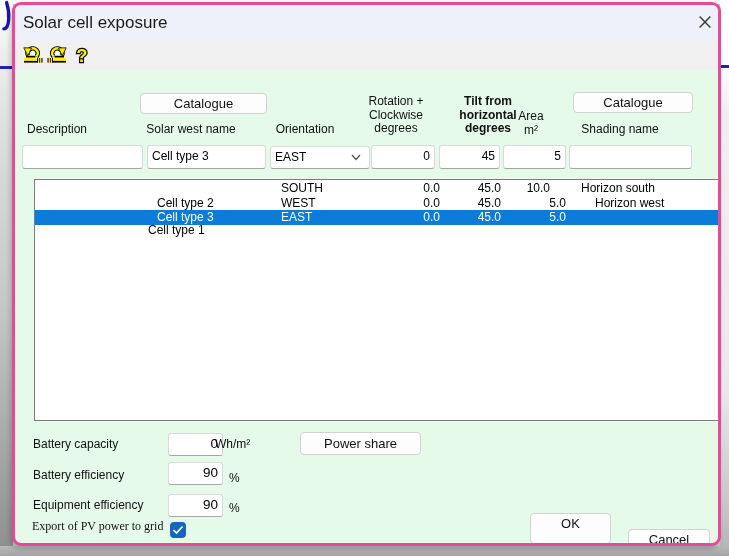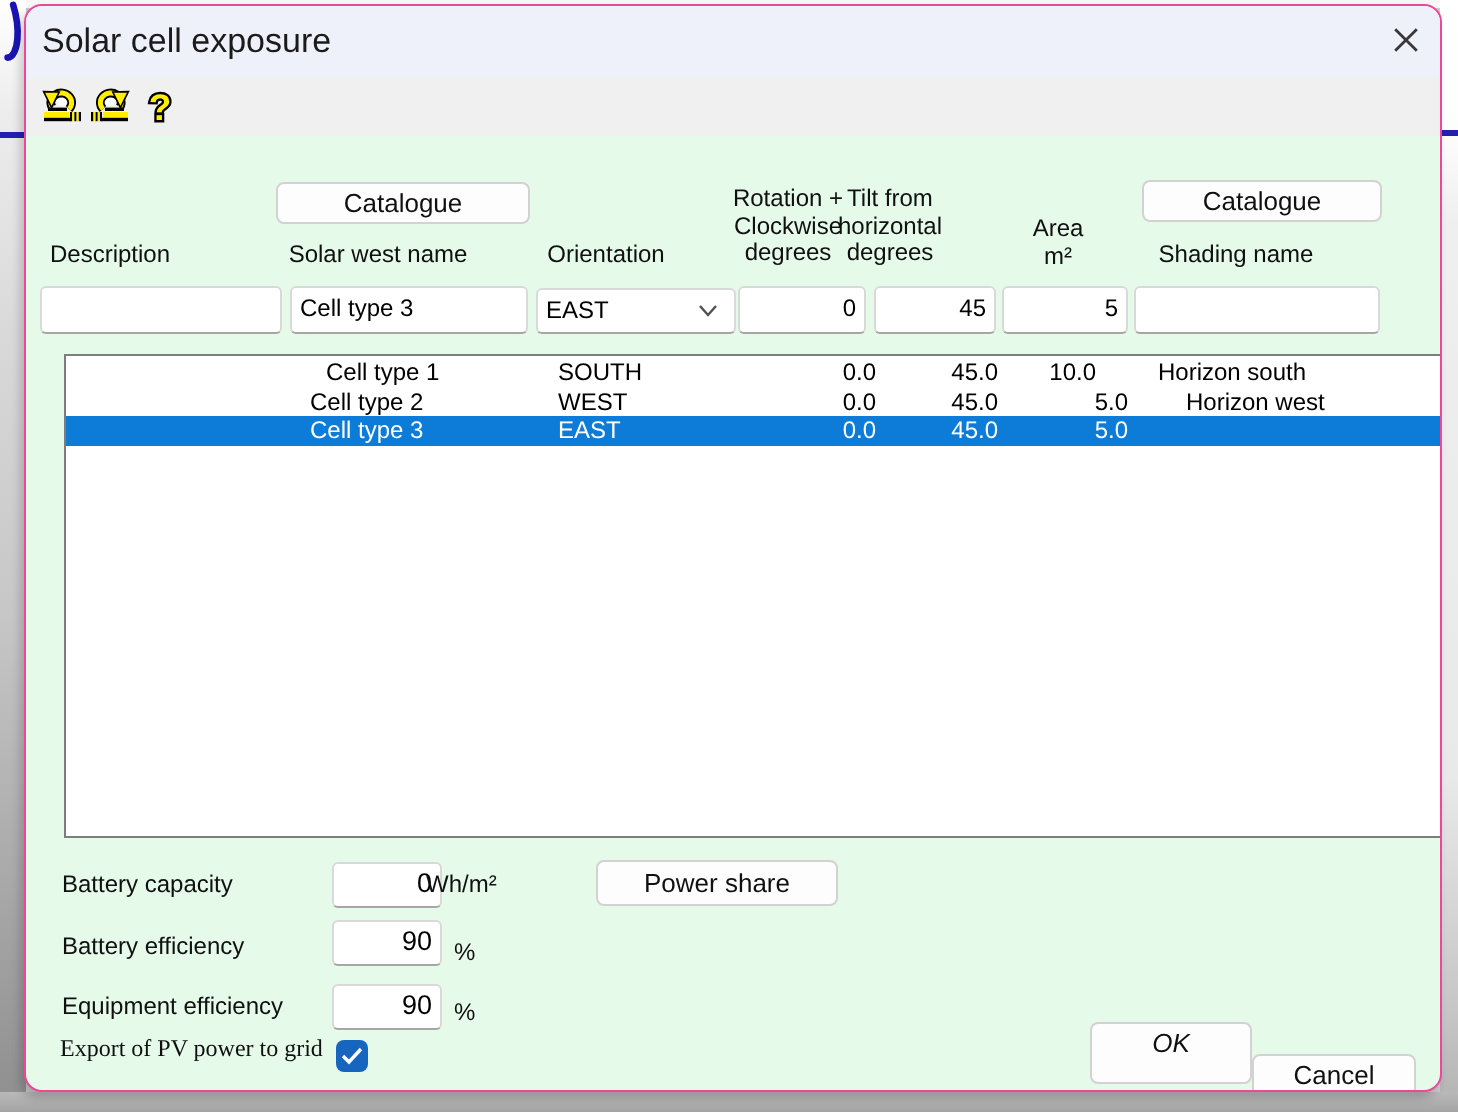--- a/index.html
+++ b/index.html
@@ -14,21 +14,21 @@
 #bgright { left:720px; top:0; width:9px; height:556px;
   background:linear-gradient(#ffffff 0%, #fdfdfd 12%, #efefef 20%, #e9e9e9 70%, #c4c4c4 92%, #b2b2b2 100%); }
 #bgbottom { left:0; top:546px; width:729px; height:10px;
   background:linear-gradient(#b9b9b9, #a4a4a4); }
 #yglyph { left:0; top:0; width:13px; height:35px; }
 #blueline-l { left:0; top:66px; width:12px; height:2.5px; background:#2321b0; }
 #blueline-r { left:721px; top:65px; width:8px; height:2.5px; background:#2321b0; }
 
 
 #dialog { left:12px; top:2px; width:709px; height:544px; border-radius:9px;
-  background:#e6faea; border:1px solid #ec4899; overflow:hidden;
+  background:#e6faea; border:3px solid #ec4899; overflow:hidden;
   box-shadow:-2px 3px 5px rgba(0,0,0,0.18); }
 #titlebar { left:0; top:0; width:709px; height:36px; background:#eef1fa; }
 #title { left:8px; top:0; height:36px; line-height:36.5px; font-size:17px; color:#1b1b1b; }
 #closex { left:682px; top:8.5px; width:16px; height:16px; }
 #toolbar { left:0; top:36px; width:709px; height:28.5px; background:#f0f0f0; }
 
 
 .btn { background:#fdfdfd; border:1px solid #d2d2d2; border-radius:4px;
   font-size:13px; color:#101010; text-align:center; }
 .inp { background:#ffffff; border:1px solid #d9d9d9; border-bottom-color:#a6a6a6; border-radius:3px;
@@ -100,39 +100,39 @@
     <text x="9" y="16" text-anchor="middle" font-family="Liberation Sans,sans-serif" font-size="18.5" font-weight="bold" fill="#ffee00" stroke="#000" stroke-width="2.4" paint-order="stroke" style="paint-order:stroke;">?</text>
   </svg>
 
   <div class="abs btn" style="left:125px;top:88px;width:127px;height:21px;line-height:20px;">Catalogue</div>
   <div class="abs btn" style="left:558px;top:87px;width:120px;height:21px;line-height:20px;">Catalogue</div>
 
   <div class="abs lbl" style="left:12px;top:117px;">Description</div>
   <div class="abs lbl ctr" style="left:121px;top:117px;width:110px;">Solar west name</div>
   <div class="abs lbl ctr" style="left:254px;top:117px;width:72px;">Orientation</div>
   <div class="abs lbl ctr" style="left:346px;top:90px;width:70px;line-height:13.6px;">Rotation +<br>Clockwise<br>degrees</div>
-  <div class="abs lbl ctr" style="left:399px;top:90px;width:66px;line-height:13.6px;">Tilt from<br>horizontal<br>degrees</div>
+  <div class="abs lbl ctr" style="left:440px;top:90px;width:66px;line-height:13.6px;font-weight:bold;">Tilt from<br>horizontal<br>degrees</div>
   <div class="abs lbl ctr" style="left:496px;top:105px;width:40px;line-height:13.6px;">Area<br>m²</div>
   <div class="abs lbl ctr" style="left:560px;top:117px;width:90px;">Shading name</div>
 
   <div class="abs inp" style="left:7px;top:140px;width:121px;height:23.5px;"></div>
   <div class="abs inp" style="left:132px;top:140px;width:119px;height:23.5px;">Cell type 3</div>
   <div class="abs inp" style="left:255px;top:141px;width:100px;height:22.5px;">EAST
     <svg style="position:absolute;right:8px;top:7px;width:10px;height:7px;" viewBox="0 0 10 7">
       <path d="M1 1 L5 5.5 L9 1" stroke="#505050" stroke-width="1.2" fill="none"></path>
       </svg>
   </div>
   <div class="abs inp num" style="left:356px;top:140px;width:64px;height:23.5px;">0</div>
   <div class="abs inp num" style="left:424px;top:140px;width:61px;height:23.5px;">45</div>
   <div class="abs inp num" style="left:488px;top:140px;width:63px;height:23.5px;">5</div>
   <div class="abs inp" style="left:554px;top:140px;width:123px;height:23.5px;"></div>
 
   <div class="abs" id="listbox">
     <div class="lrow" style="top:1px;">
-      <span style="left:130px;">Cell type 1</span>
+      <span style="left:113px;margin-top:42px;">Cell type 1</span>
         <span style="left:246px;text-align:right;">SOUTH</span>
       <span style="right:282px;">0.0</span>
         <span style="right:221px;">45.0</span>
         <span style="right:172px;">10.0</span>
       <span style="left:546px;">Horizon south</span>
     </div>
     <div class="lrow" style="top:15.6px;">
       <span style="left:122px;">Cell type 2</span>
         <span style="left:246px;">WEST</span>
       <span style="right:282px;">0.0</span>
@@ -162,15 +162,15 @@
   <div class="abs inp num" style="left:153px;top:489px;width:55px;height:23px;font-size:13.5px;line-height:20.5px;">90</div>
   <div class="abs lbl" style="left:214px;top:496px;">%</div>
 
   <div class="abs lbl" style="left:17px;top:514px;font-family:Liberation Serif, serif;">Export of PV power to grid</div>
   <div class="abs" id="chk">
     <svg style="position:absolute;left:2px;top:3px;width:12px;height:10px;" viewBox="0 0 12 10">
       <path d="M1.5 5 L4.5 8 L10.5 1.5" stroke="#fff" stroke-width="1.7" fill="none"></path>
       </svg>
   </div>
 
-  <div class="abs btn" style="left:532px;top:508px;width:81px;height:31px;line-height:20px;font-style:italic;">OK</div>
+  <div class="abs btn" style="left:515px;top:508px;width:81px;height:31px;line-height:20px;">OK</div>
   <div class="abs btn" style="left:613px;top:508px;width:82px;height:21px;line-height:20px;margin-top:16px;">Cancel</div>
 </div>
 
 </body></html>

